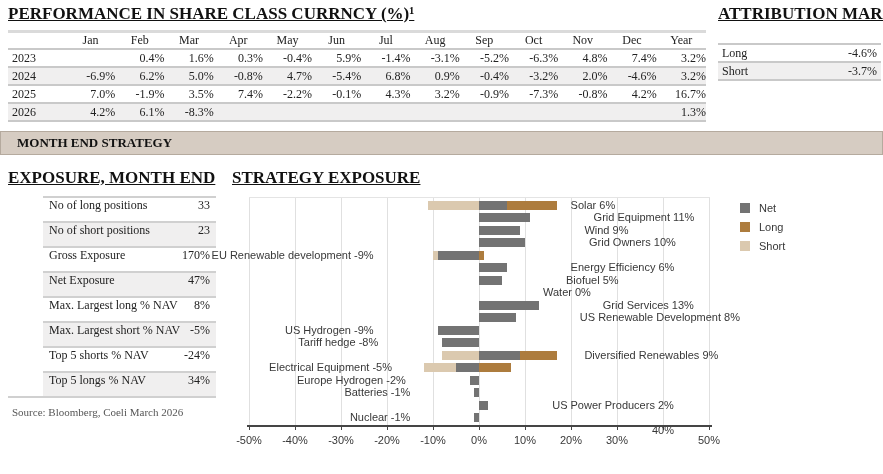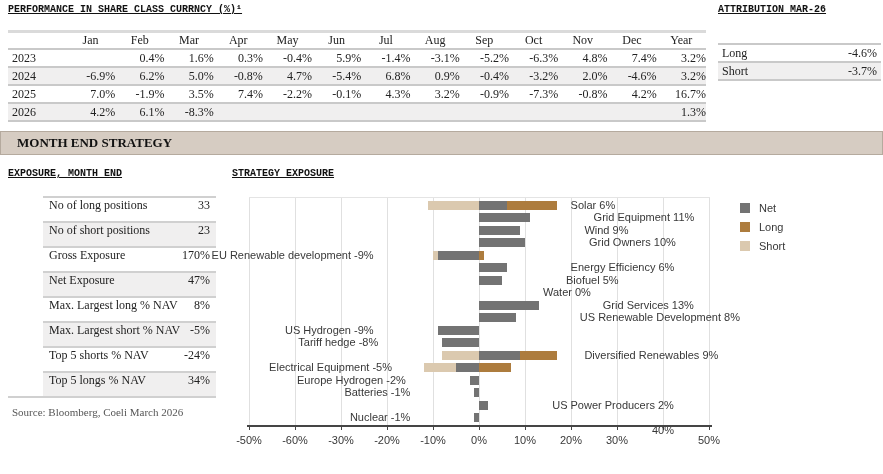--- a/index.html
+++ b/index.html
@@ -1,19 +1,19 @@
 <!DOCTYPE html>
 <html><head>
 <meta charset="utf-8">
 <style>
   html,body{margin:0;padding:0;background:#ffffff;}
   .page{position:relative;width:883px;height:474px;background:#fff;overflow:hidden;
         font-family:"Liberation Serif", serif;color:#1c1c1c;}
-  .title{position:absolute;font-family:Liberation Mono, monospace;font-weight:bold;
-         font-size:10px;text-decoration:underline;color:#111;white-space:nowrap;}
+  .title{position:absolute;font-family:Liberation Serif, serif;font-weight:bold;
+         font-size:17px;text-decoration:underline;color:#111;white-space:nowrap;}
   .perf-title{left:8px;top:4px;}
   .attr-title{left:718px;top:4px;}
   .exp-title{left:8px;top:168px;}
   .strat-title{left:232px;top:168px;}
 
   
   table.perf{position:absolute;left:8px;top:30px;width:698px;border-collapse:collapse;
              font-family:"Liberation Serif", serif;font-size:12px;color:#222;table-layout:fixed;}
   table.perf th{font-weight:normal;height:15px;text-align:center;padding:0;}
   table.perf td{height:16px;text-align:right;padding:0;}
@@ -208,21 +208,21 @@
       </div>
     </div>
   <div class="source">Source: Bloomberg, Coeli March 2026</div>
 
   <div class="chart">
       <div class="gl" style="left: 17px; top: 9px; height: 228px;"></div>
       <div class="tick" style="left: 17px; top: 237px;"></div>
       <div class="tick-label" style="left: -5px; top: 246px;">-50%</div>
       <div class="gl" style="left: 63px; top: 9px; height: 228px;"></div>
       <div class="tick" style="left: 63px; top: 237px;"></div>
-      <div class="tick-label" style="left: 41px; top: 246px;">-60%</div>
+      <div class="tick-label" style="left: 41px; top: 246px;">-40%</div>
       <div class="gl" style="left: 109px; top: 9px; height: 228px;"></div>
       <div class="tick" style="left: 109px; top: 237px;"></div>
       <div class="tick-label" style="left: 87px; top: 246px;">-30%</div>
       <div class="gl" style="left: 155px; top: 9px; height: 228px;"></div>
       <div class="tick" style="left: 155px; top: 237px;"></div>
       <div class="tick-label" style="left: 133px; top: 246px;">-20%</div>
       <div class="gl" style="left: 201px; top: 9px; height: 228px;"></div>
       <div class="tick" style="left: 201px; top: 237px;"></div>
       <div class="tick-label" style="left: 179px; top: 246px;">-10%</div>
       <div class="gl" style="left: 247px; top: 9px; height: 228px;"></div>

